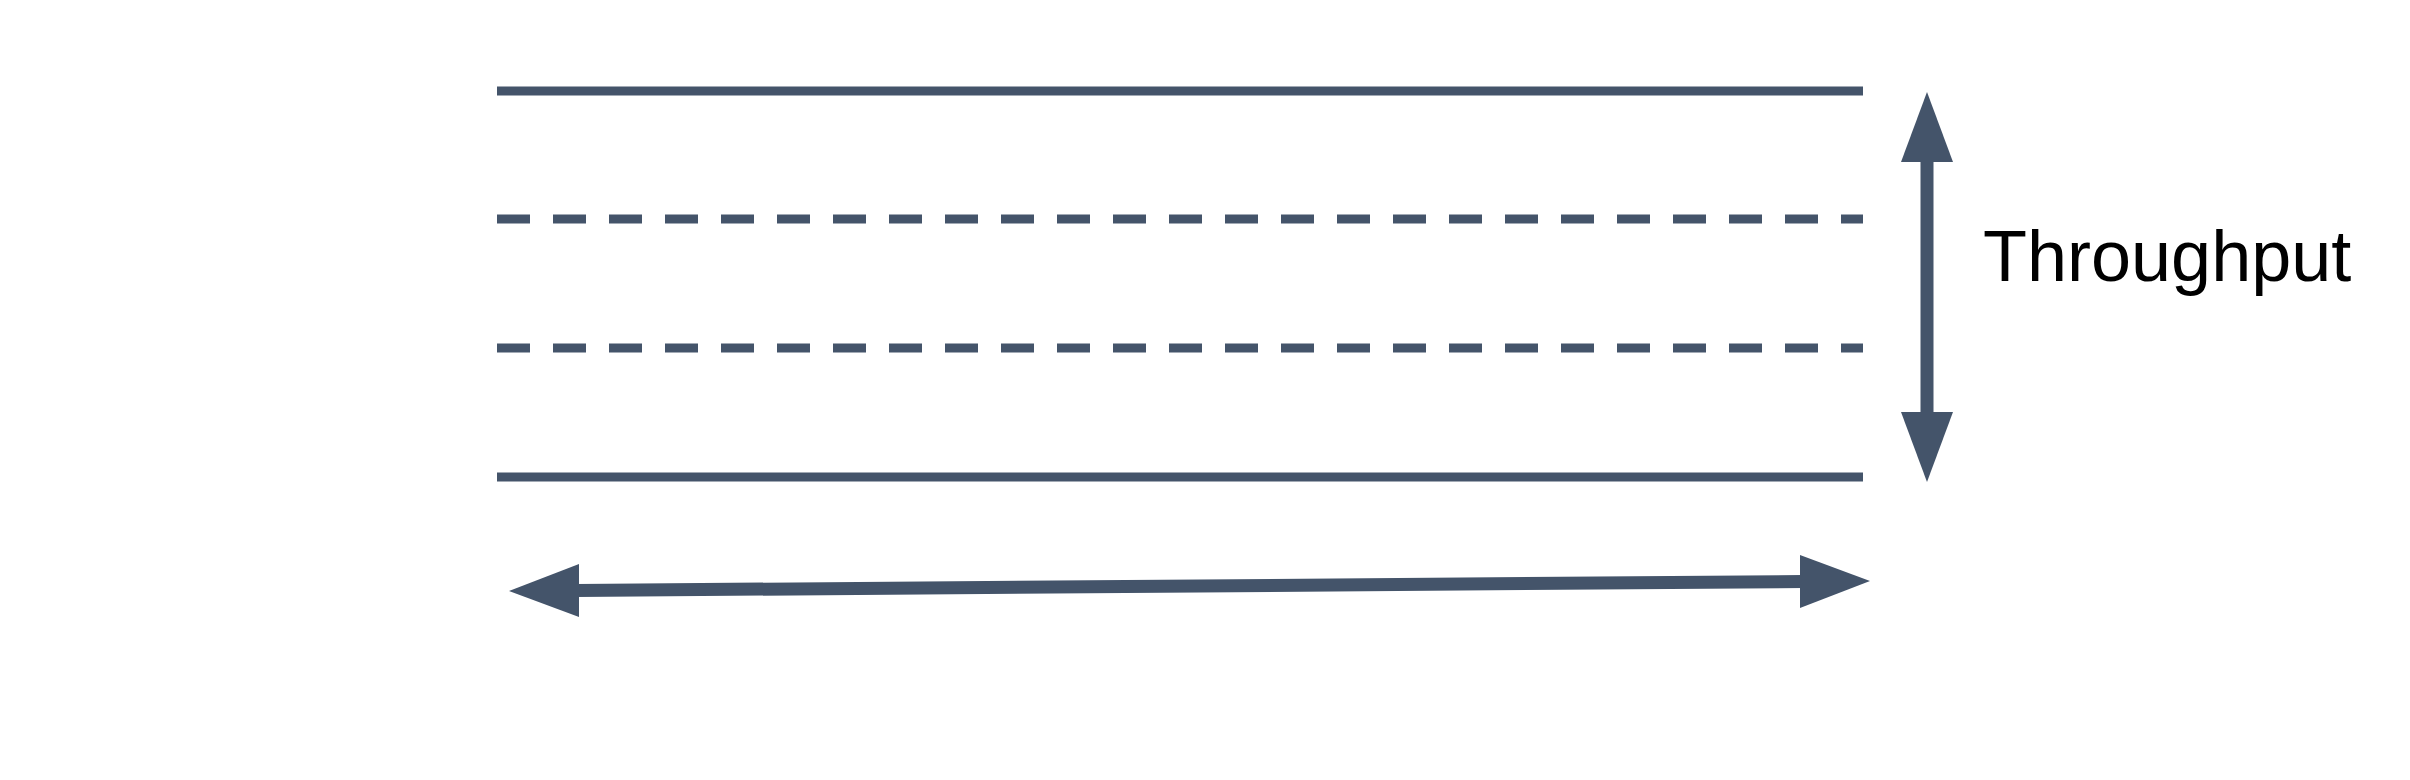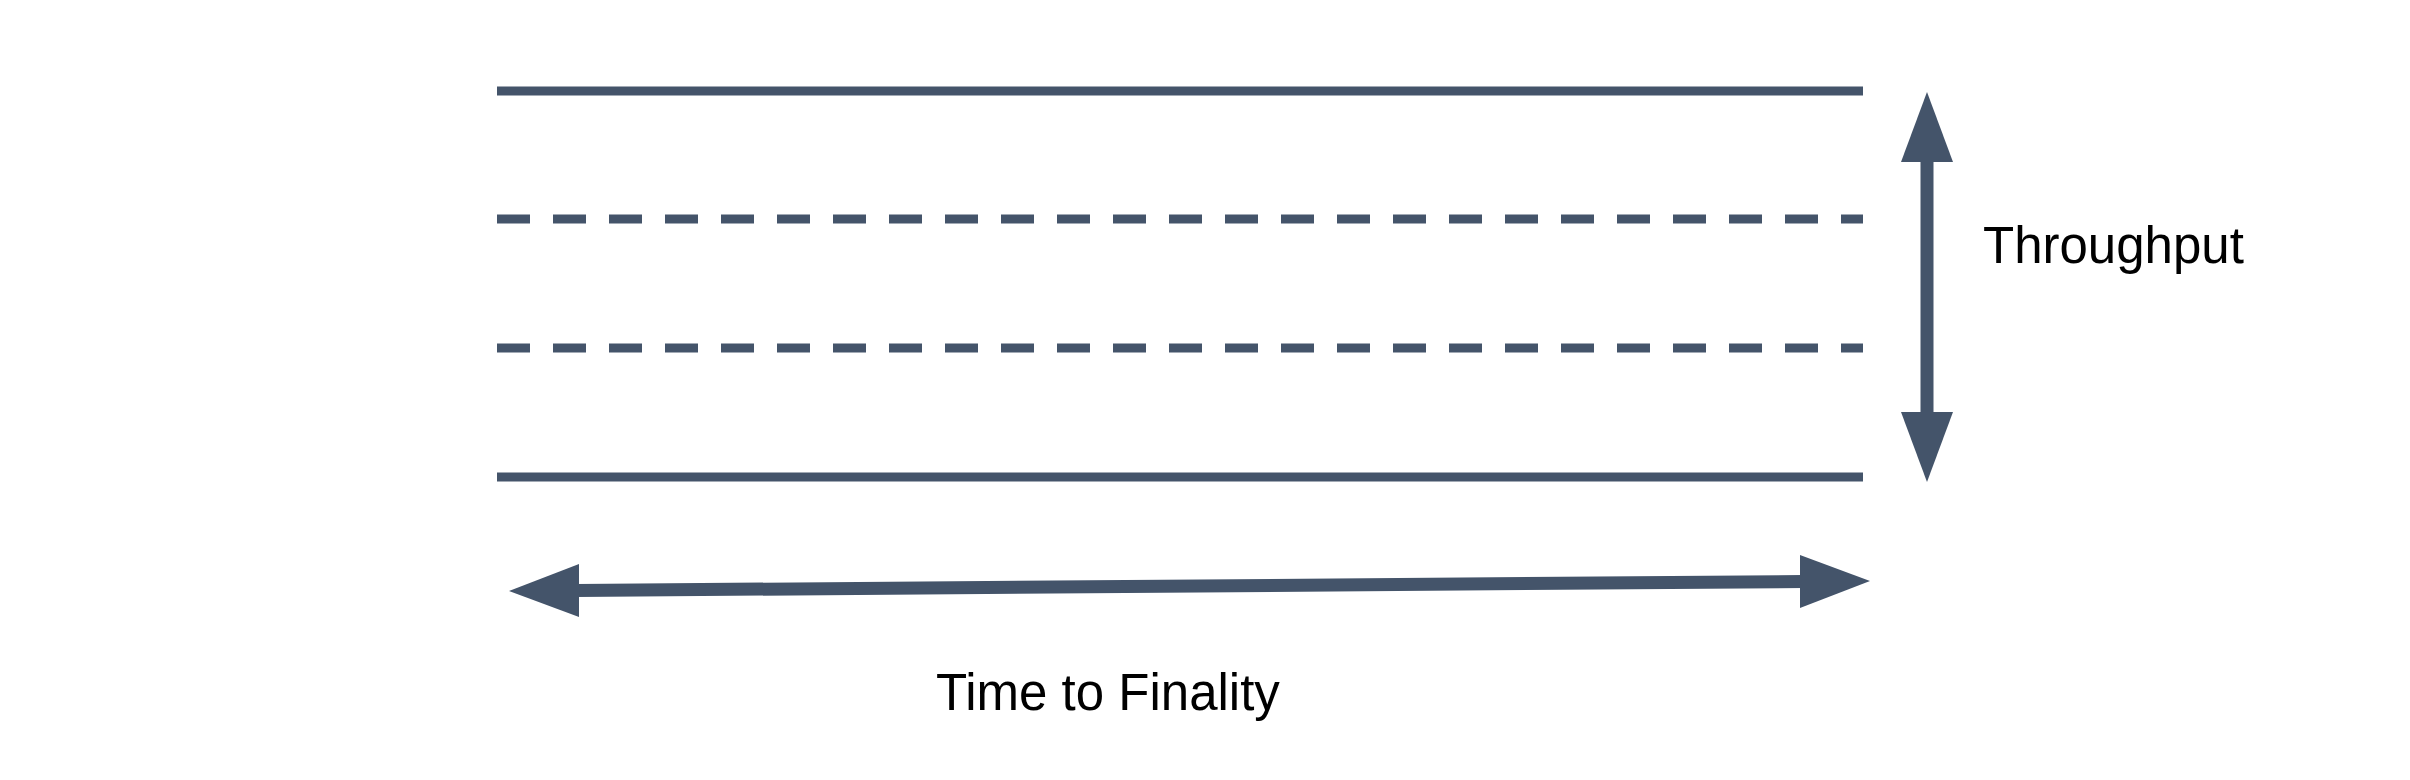--- a/index.html
+++ b/index.html
@@ -32,21 +32,21 @@
     stroke:var(--shape);
     fill:none;
   }
   .diag-fill{
     fill:var(--shape);
     stroke:none;
   }
   .label{
     position:absolute;
     color:var(--text);
-    font-size:51px;
+    font-size:72px;
     line-height:1;
     white-space:nowrap;
     text-align:center;
   }
   .label-throughput{
     left:1983px;
     top:220px;
   }
   .label-time{
     left:936px;
@@ -76,15 +76,14 @@
     <g>
       <line class="diag-stroke" x1="576" y1="590.5" x2="1803" y2="581.5" stroke-width="13"></line>
       <polygon class="diag-fill" points="509,591 579,564 579,617"></polygon>
       <polygon class="diag-fill" points="1870,581 1800,555 1800,608"></polygon>
     </g>
 
   </svg>
 
   <div class="label label-throughput">Throughput</div>
 
-  <div class="label label-time">Time to Finality</div>
 
 </div>
 
 </body></html>

